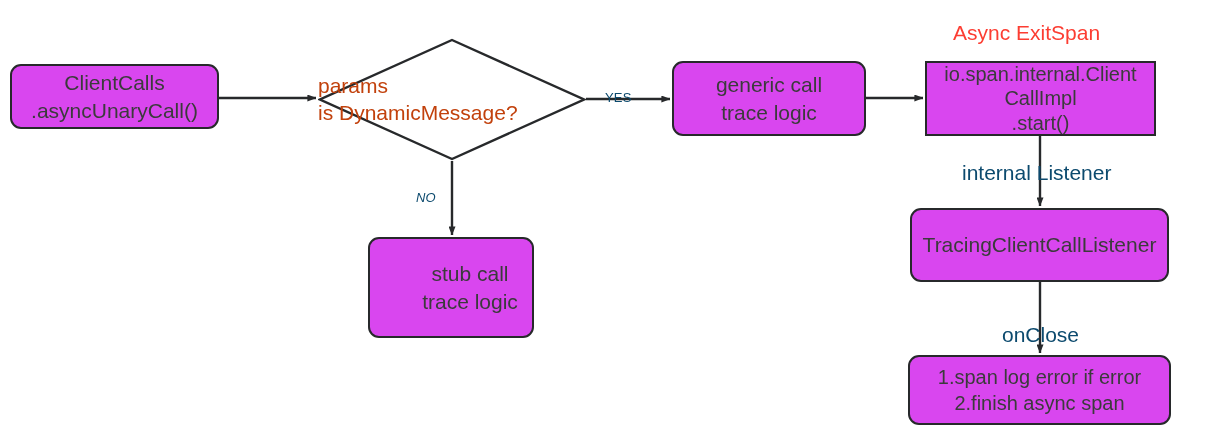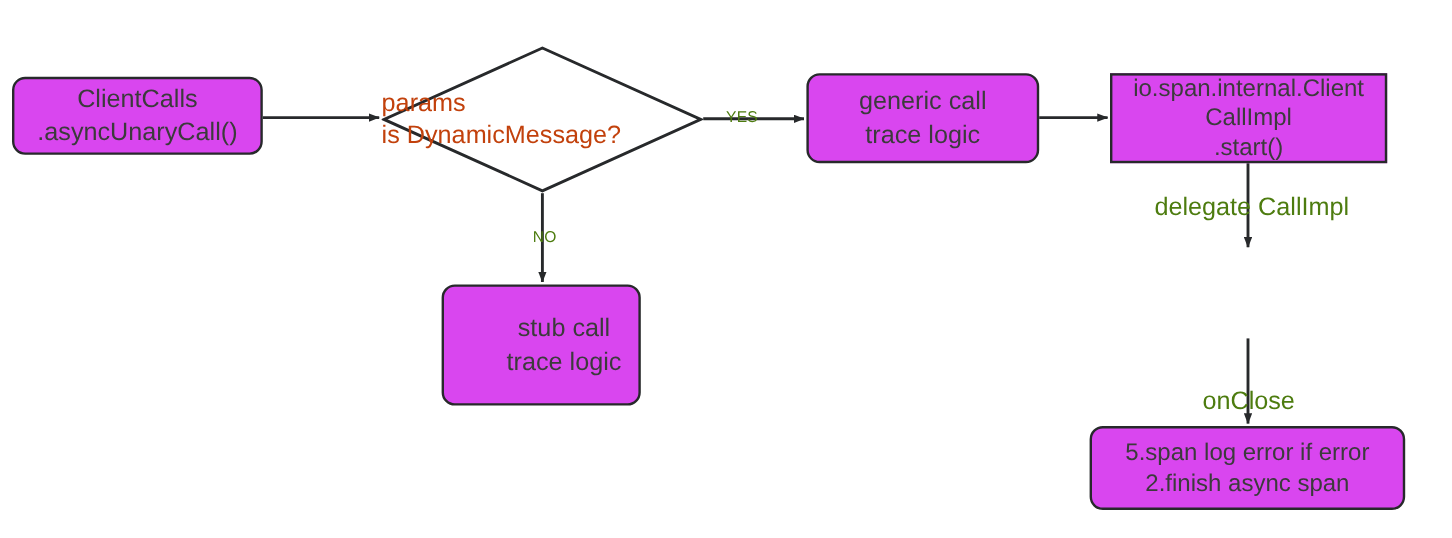--- a/index.html
+++ b/index.html
@@ -90,32 +90,33 @@
     text-align: left;
     font-size: 21px;
     color: #c2410c;
     line-height: 1.32;
     white-space: pre-line;
   }
 
   
   .edge-label {
     position: absolute;
-    color: #4d7c0f;
+    color: #0c4a6e;
     white-space: nowrap;
   }
   #label-yes {
     left: 605px; top: 90px;
     font-size: 13px;
     letter-spacing: 0.2px;
   }
   #label-no {
-    left: 444px; top: 190px;
+    left: 416px; top: 190px;
     font-size: 13px;
     letter-spacing: 0.2px;
+    font-style: italic;
   }
   #label-delegate-listener {
     left: 962px; top: 161px;
     font-size: 21px;
   }
   #label-on-close {
     left: 1002px; top: 323px;
     font-size: 21px;
   }
   #label-async-exitspan {
@@ -144,47 +145,49 @@
 
     <line x1="452" y1="161" x2="452" y2="235" stroke="#27292b" stroke-width="2.4" marker-end="url(#arrowhead)"></line>
 
     <line x1="866" y1="98" x2="923" y2="98" stroke="#27292b" stroke-width="2.4" marker-end="url(#arrowhead)"></line>
 
     <line x1="1040" y1="136" x2="1040" y2="206" stroke="#27292b" stroke-width="2.4" marker-end="url(#arrowhead)"></line>
 
     <line x1="1040" y1="282" x2="1040" y2="353" stroke="#27292b" stroke-width="2.4" marker-end="url(#arrowhead)"></line>
   </svg>
 
+  <div id="label-async-exitspan">Async ExitSpan</div>
 
   <div class="node rounded" id="node-client-calls">ClientCalls
 .asyncUnaryCall()</div>
 
   <div id="node-decision">
     <svg class="diamond-shape" viewBox="0 0 268 123" width="268" height="123">
       <polygon points="134,2 266,61.5 134,121 2,61.5" fill="#ffffff" stroke="#27292b" stroke-width="2.4" stroke-linejoin="miter"></polygon>
     </svg>
     <div class="diamond-label">params
 is DynamicMessage?</div>
   </div>
 
   <div class="node rounded" id="node-generic-call">generic call
 trace logic</div>
 
   <div class="node sharp" id="node-client-call-impl">io.span.internal.Client
 CallImpl
 .start()</div>
 
+  <div class="node rounded" id="node-tracing-listener">TracingClientCallListener</div>
 
-  <div class="node rounded" id="node-span-actions">5.span log error if error
+  <div class="node rounded" id="node-span-actions">1.span log error if error
 2.finish async span</div>
 
   <div class="node rounded" id="node-stub-call">stub call
 trace logic</div>
 
   <div class="edge-label" id="label-yes">YES</div>
 
   <div class="edge-label" id="label-no">NO</div>
 
-  <div class="edge-label" id="label-delegate-listener">delegate CallImpl</div>
+  <div class="edge-label" id="label-delegate-listener">internal Listener</div>
 
   <div class="edge-label" id="label-on-close">onClose</div>
 
 </div>
 
 </body></html>

